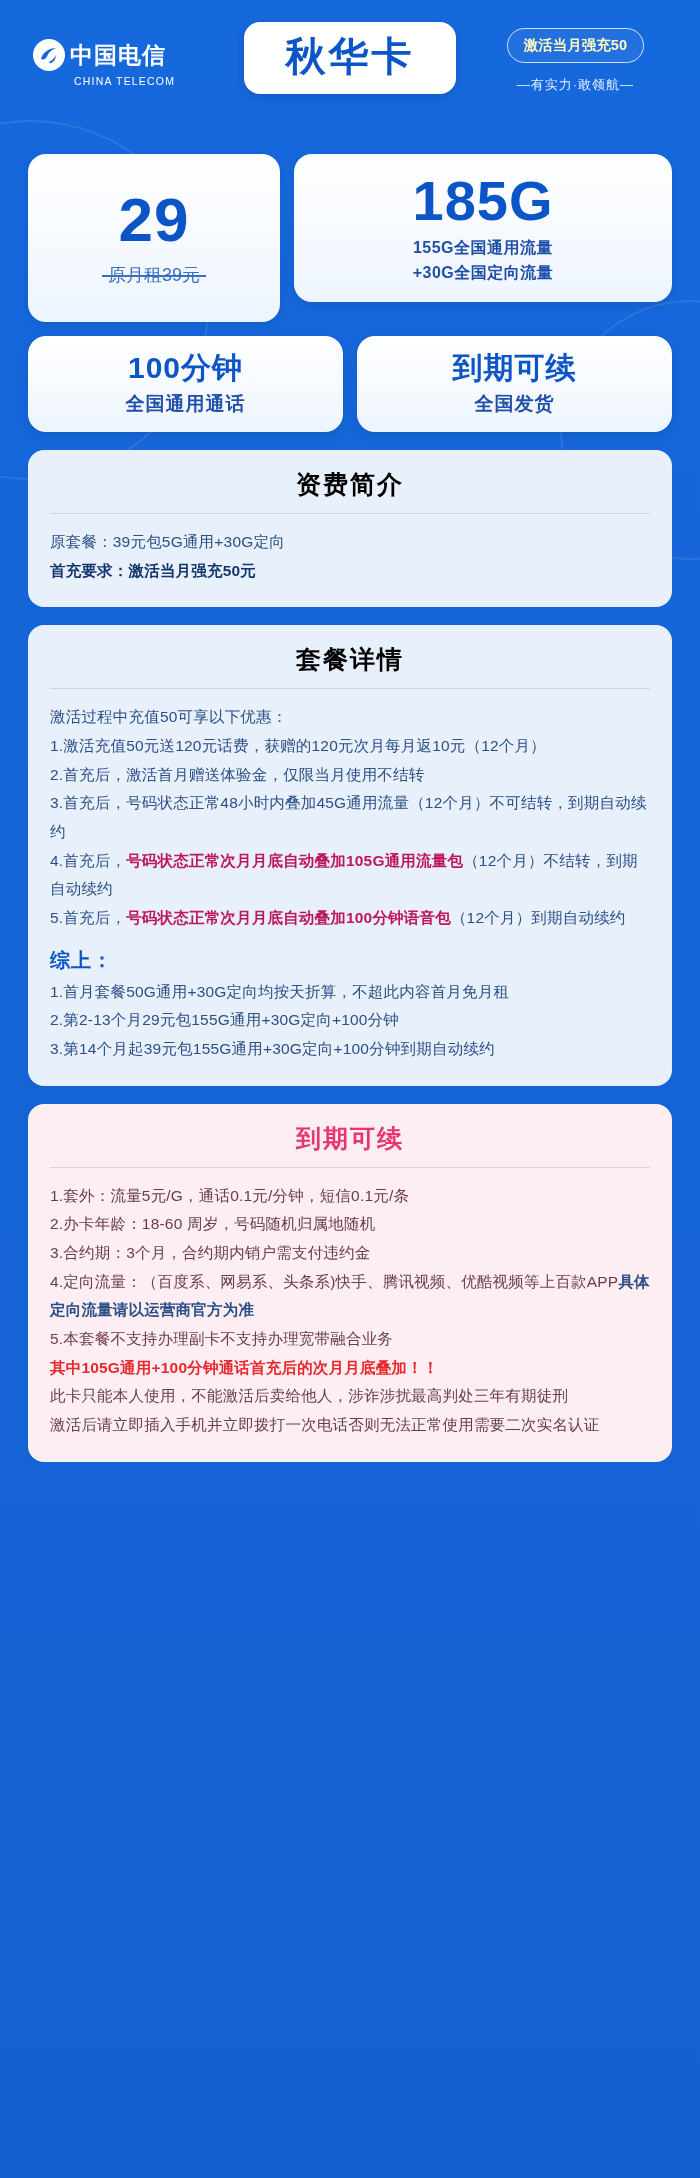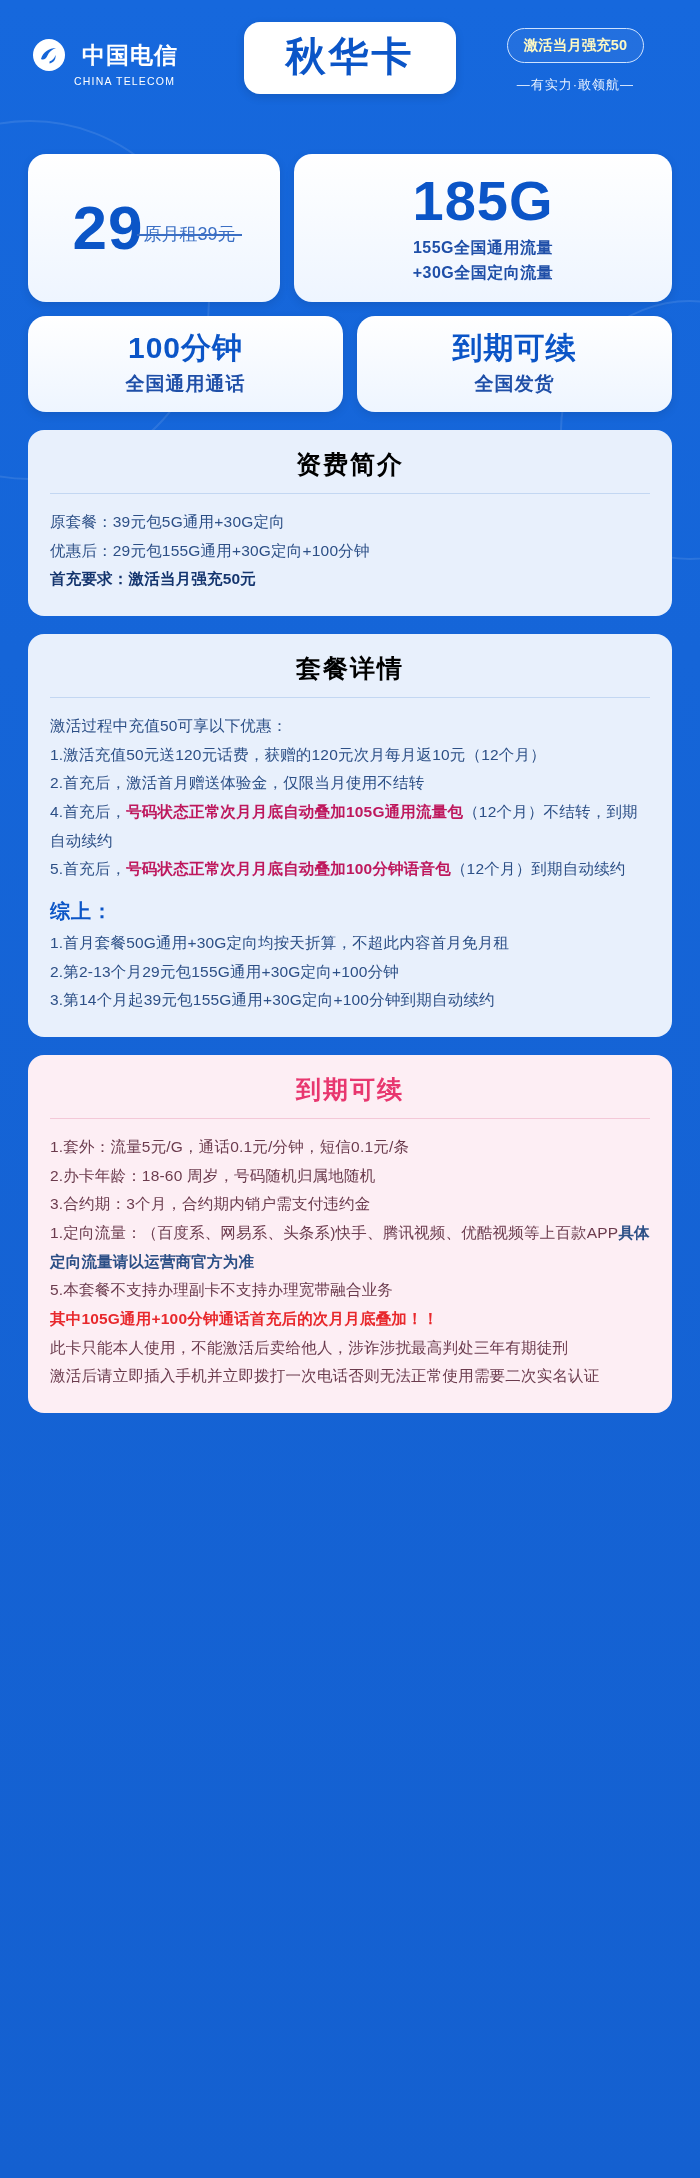--- a/index.html
+++ b/index.html
@@ -33,21 +33,21 @@
   .logo {
     display: flex;
     flex-direction: column;
     align-items: flex-start;
     margin-left: 4px;
     margin-top: 12px;
   }
   .logo-top {
     display: flex;
     align-items: center;
-    gap: 16px;
+    gap: 4px;
   }
   .logo-mark {
     width: 34px; height: 34px;
     position: relative;
     flex: 0 0 auto;
   }
   .logo-mark svg { display:block; }
   .logo-cn {
     color: #fff;
     font-size: 23px;
@@ -116,23 +116,23 @@
     gap: 14px;
     margin-top: 4px;
   }
   .card {
     background: linear-gradient(180deg,#ffffff 0%, #eef5ff 100%);
     border-radius: 18px;
     box-shadow: 0 3px 10px rgba(0,0,0,.10);
   }
   .hero-left {
     width: 252px;
-    height: 148px;
-    display: flex;
-    flex-direction: row;
+    height: 168px;
+    display: flex;
+    flex-direction: column;
     align-items: center;
     justify-content: center;
   }
   .price {
     color: #0b55c7;
     font-size: 62px;
     font-weight: bold;
     line-height: 1;
     letter-spacing: 1px;
   }
@@ -312,52 +312,52 @@
     <div class="card">
       <div class="r2-title">到期可续</div>
       <div class="r2-sub">全国发货</div>
     </div>
   </div>
 
   <div class="panel">
     <div class="panel-title">资费简介</div>
     <div class="divider"></div>
     <div class="line">原套餐：39元包5G通用+30G定向</div>
-    <div class="line">优惠后：29元包155G通用+30G定向+100分钟</div>
     <div class="line strong">
       <span>首充要求：</span><span>激活当月强充50元</span>
     </div>
   </div>
 
   <div class="panel">
     <div class="panel-title">套餐详情</div>
     <div class="divider"></div>
     <div class="line">激活过程中充值50可享以下优惠：</div>
     <div class="line">1.激活充值50元送120元话费，获赠的120元次月每月返10元（12个月）</div>
     <div class="line">2.首充后，激活首月赠送体验金，仅限当月使用不结转</div>
+    <div class="line">3.首充后，号码状态正常48小时内叠加45G通用流量（12个月）不可结转，到期自动续约</div>
     <div class="line">
       <span>4.首充后，</span><span class="red-inline">号码状态正常次月月底自动叠加105G通用流量包</span><span>（12个月）不结转，到期自动续约</span>
     </div>
     <div class="line">
       <span>5.首充后，</span><span class="red-inline">号码状态正常次月月底自动叠加100分钟语音包</span><span>（12个月）到期自动续约</span>
     </div>
     <div class="sum-title">综上：</div>
     <div class="line">1.首月套餐50G通用+30G定向均按天折算，不超此内容首月免月租</div>
     <div class="line">2.第2-13个月29元包155G通用+30G定向+100分钟</div>
     <div class="line">3.第14个月起39元包155G通用+30G定向+100分钟到期自动续约</div>
   </div>
 
   <div class="panel panel-pink">
     <div class="panel-title">到期可续</div>
     <div class="divider"></div>
     <div class="line">1.套外：流量5元/G，通话0.1元/分钟，短信0.1元/条</div>
     <div class="line">2.办卡年龄：18-60 周岁，号码随机归属地随机</div>
     <div class="line">3.合约期：3个月，合约期内销户需支付违约金</div>
     <div class="line">
-      <span>1.定向流量：（百度系、网易系、头条系)快手、腾讯视频、优酷视频等上百款APP</span><span class="bold-inline">具体定向流量请以运营商官方为准</span>
+      <span>4.定向流量：（百度系、网易系、头条系)快手、腾讯视频、优酷视频等上百款APP</span><span class="bold-inline">具体定向流量请以运营商官方为准</span>
     </div>
     <div class="line">5.本套餐不支持办理副卡不支持办理宽带融合业务</div>
     <div class="line red">其中105G通用+100分钟通话首充后的次月月底叠加！！</div>
     <div class="line">此卡只能本人使用，不能激活后卖给他人，涉诈涉扰最高判处三年有期徒刑</div>
     <div class="line">激活后请立即插入手机并立即拨打一次电话否则无法正常使用需要二次实名认证</div>
   </div>
 
 </div>
 
 </body></html>

